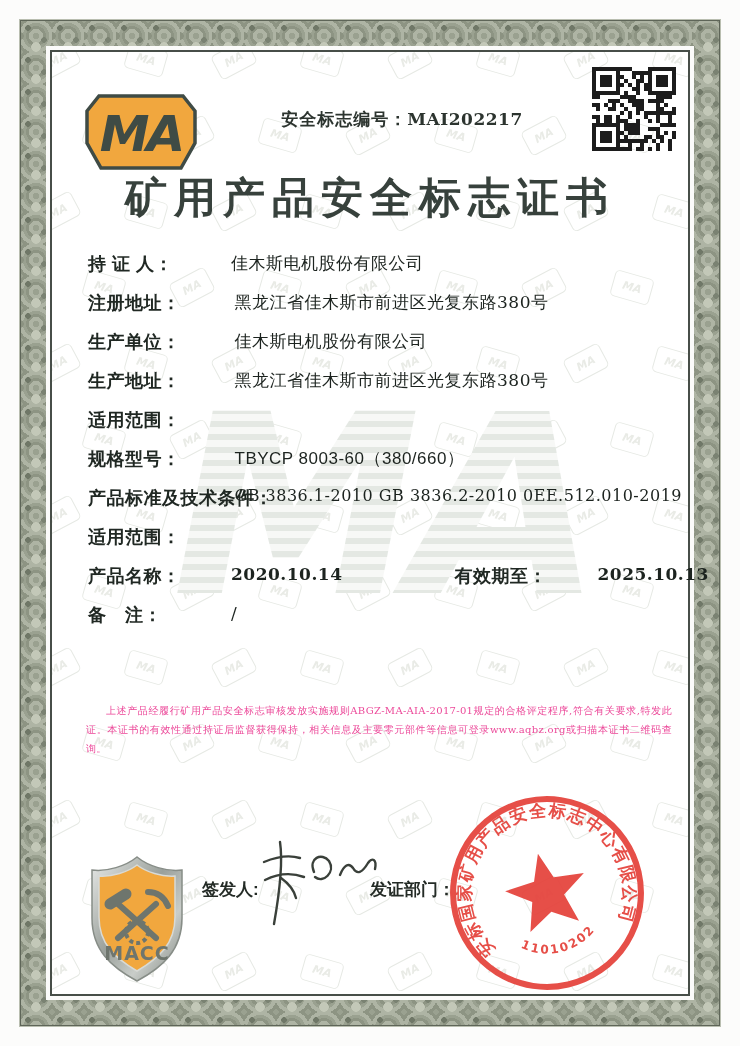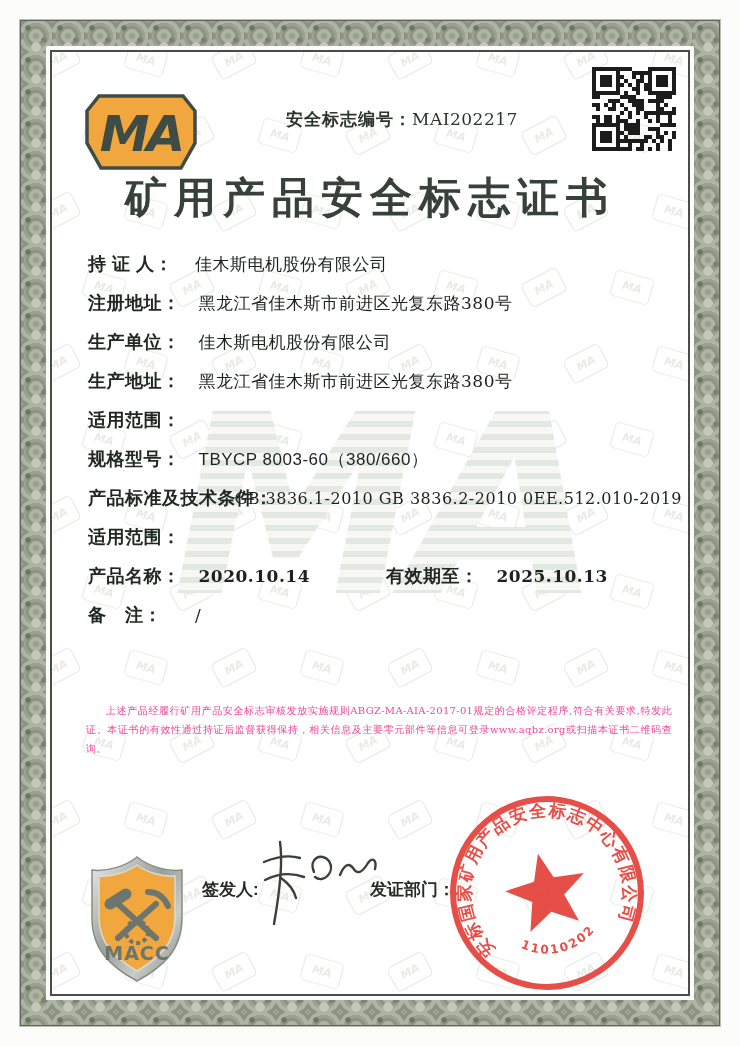--- a/index.html
+++ b/index.html
@@ -43,31 +43,31 @@
       background:repeating-linear-gradient(180deg,#e4e8e3 0 6px,#f7f8f6 6px 13px);
       -webkit-background-clip:text;background-clip:text;color:transparent;
     }
   }
   .content{position:absolute;inset:0;z-index:2;}
   .content>*{position:absolute;}
 
   .ma-logo{left:32px;top:40px;width:114px;height:80px;}
   .cert-line{top:56px;left:0;right:0;text-align:center;padding-left:64px;
     font-size:17px;font-weight:700;color:#2c342f;letter-spacing:1px;}
-  .cert-line .no-val{font-family:"DejaVu Serif","Liberation Serif",serif;font-weight:400;letter-spacing:.5px;margin-left:0;}
+  .cert-line .no-val{font-family:"DejaVu Serif","Liberation Serif",serif;font-weight:700;letter-spacing:.5px;margin-left:0;}
   .qr{right:12px;top:15px;width:84px;height:84px;}
 
   .title{
     top:110px;left:0;right:0;text-align:center;margin:8px;
     font-family:"DejaVu Serif","Liberation Serif",serif;
     font-size:42px;font-weight:700;letter-spacing:7px;color:#37413c;
   }
 
   .fields{left:36px;top:200px;right:6px;}
-  .frow{display:flex;align-items:center;margin-bottom:15px;min-height:24px;}
+  .frow{display:flex;align-items:flex-start;margin-bottom:15px;min-height:24px;gap:36px;}
   .frow .lbl{font-weight:700;font-size:18px;color:#202823;min-width:89px;white-space:nowrap;letter-spacing:.5px;}
   .frow .val{font-family:"DejaVu Serif","Liberation Serif",serif;font-size:17px;color:#1c231f;margin-left:18px;letter-spacing:.5px;}
   .frow.r6 .val{font-family:"Liberation Sans","DejaVu Sans",sans-serif;font-weight:400;}
   .frow.r7 .val{margin-left:8px;font-size:16px;white-space:nowrap;}
   .frow.dates .lbl2{margin-left:76px;}
   .frow .val.date{font-weight:600;}
 
   .statement{
     left:34px;right:16px;top:650px;margin:0;
     font-family:"DejaVu Serif","Liberation Serif",serif;

